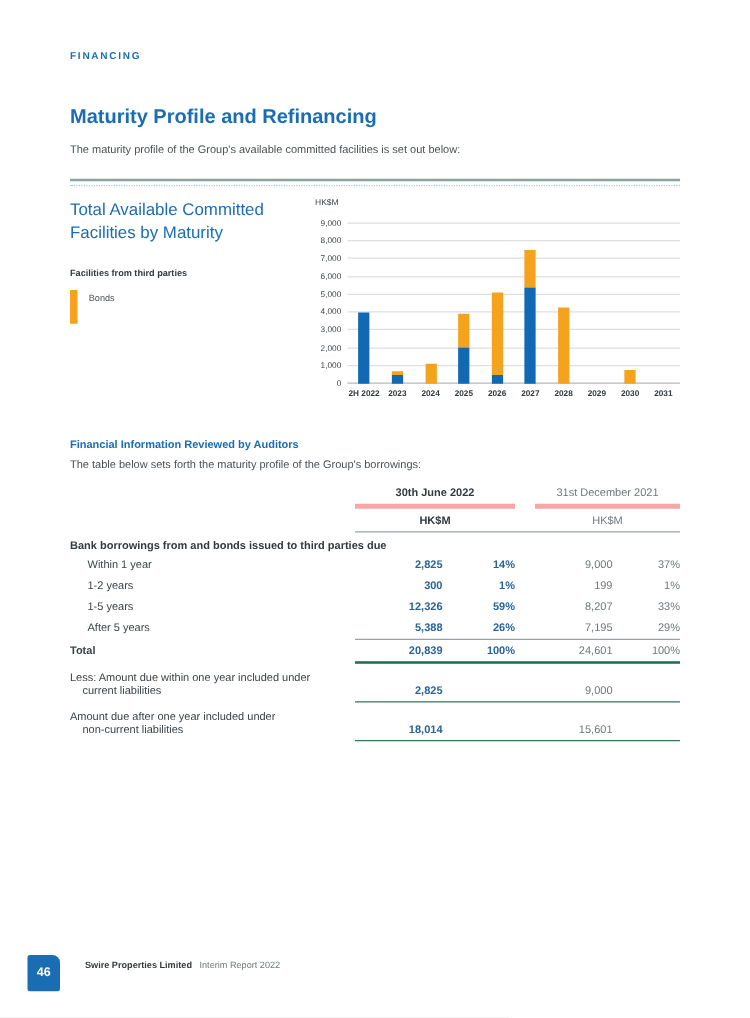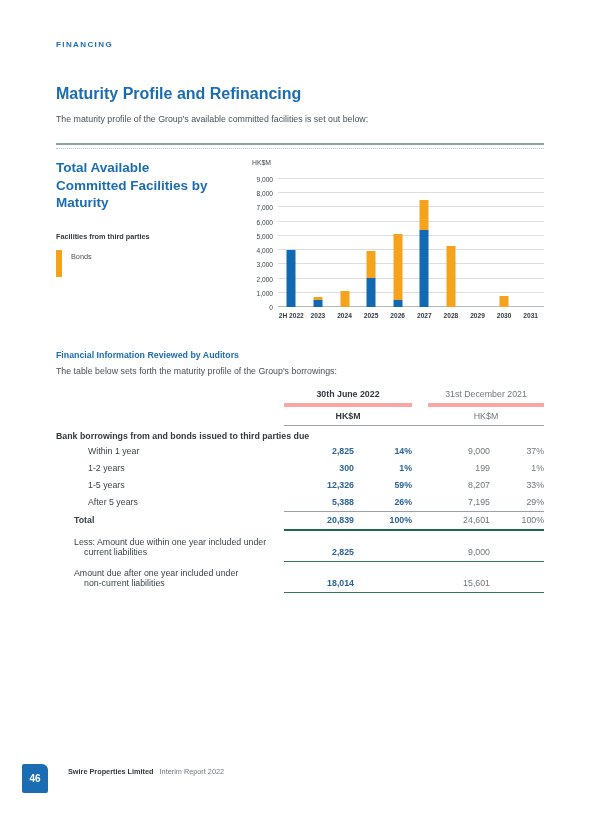--- a/index.html
+++ b/index.html
@@ -12,21 +12,21 @@
 
   .kicker { padding-top: 40px; font-size: 8px; font-weight: bold; letter-spacing: 1.4px; color: #1b6db3; }
   .title { margin-top: 36px; font-size: 16px; font-weight: bold; color: #1b6db3; }
   .intro { margin-top: 11px; font-size: 8.8px; color: #4a5156; }
 
   
   .chart-panel { margin-top: 19px; border-top: 2px solid #8ba59b; }
   .dotted-rule { border-top: 1px dotted #aac8e2; margin-top: 3px; }
   .chart-flex { display: flex; padding-top: 10px; }
   .chart-left { width: 196px; flex: none; }
-  .chart-title { font-size: 13.5px; font-weight: bold; color: #1b6db3; line-height: 1.3; width: 165px; }
+  .chart-title { font-size: 13.5px; font-weight: normal; color: #1b6db3; line-height: 1.3; width: 165px; }
   .legend { margin-top: 20px; }
   .legend-title { font-size: 7.3px; font-weight: bold; color: #33393d; margin-bottom: 9px; }
   .legend-item { display: flex; gap: 9px; margin-bottom: 8px; }
   .swatch { width: 6px; height: 27px; flex: none; }
   .legend-label { font-size: 7.3px; color: #4a5156; padding-top: 2px; line-height: 1.4; width: 80px; }
 
   .chart-right { flex: 1; }
   .hksm { font-size: 6.8px; color: #3c4347; margin-bottom: 13px; }
   .plot-row { display: flex; }
   .y-axis { width: 26px; flex: none; position: relative; height: 128px; }
@@ -44,21 +44,21 @@
   .aud-intro { margin-top: 6px; font-size: 8.8px; color: #4a5156; }
   .btable { margin-top: 13px; font-size: 8.8px; color: #3c4347; }
   .thead-row { display: grid; grid-template-columns: 1fr 128px 16px 116px; }
   .group-head { text-align: center; padding-bottom: 4px; border-bottom: 4px solid #fca5a5; font-weight: bold; color: #33393d; }
   .group-head.g2021 { color: #70777b; font-weight: normal; }
   .unit-cell { text-align: center; padding: 4px 0 4px; font-weight: bold; color: #33393d; }
   .unit-cell.g2021 { color: #70777b; font-weight: normal; }
   .num-rule { margin-left: auto; width: 260px; border-top: 1px solid #9aa1a5; }
   .num-rule.green-thick { border-top: 2px solid #1d6a4d; }
   .num-rule.green-thin  { border-top: 1.5px solid #35795b; }
-  .t-row { display: grid; grid-template-columns: 1fr 70px 58px 16px 62px 54px; align-items: end; padding: 3px 0 4px; min-height: 17px; margin-left: 18px; }
+  .t-row { display: grid; grid-template-columns: 1fr 70px 58px 16px 62px 54px; align-items: end; padding: 3px 0 4px; min-height: 17px; }
   .t-row .cell { text-align: right; }
   .row-label { padding-left: 14px; }
   .row-label.noindent { padding-left: 0; }
   .row-label .l2 { padding-left: 10px; }
   .group-row { font-weight: bold; color: #33393d; padding: 5px 0 2px; }
   .bold { font-weight: bold; }
   .v22 { color: #2a6397; font-weight: bold; }
   .v21 { color: #70777b; }
 
   

